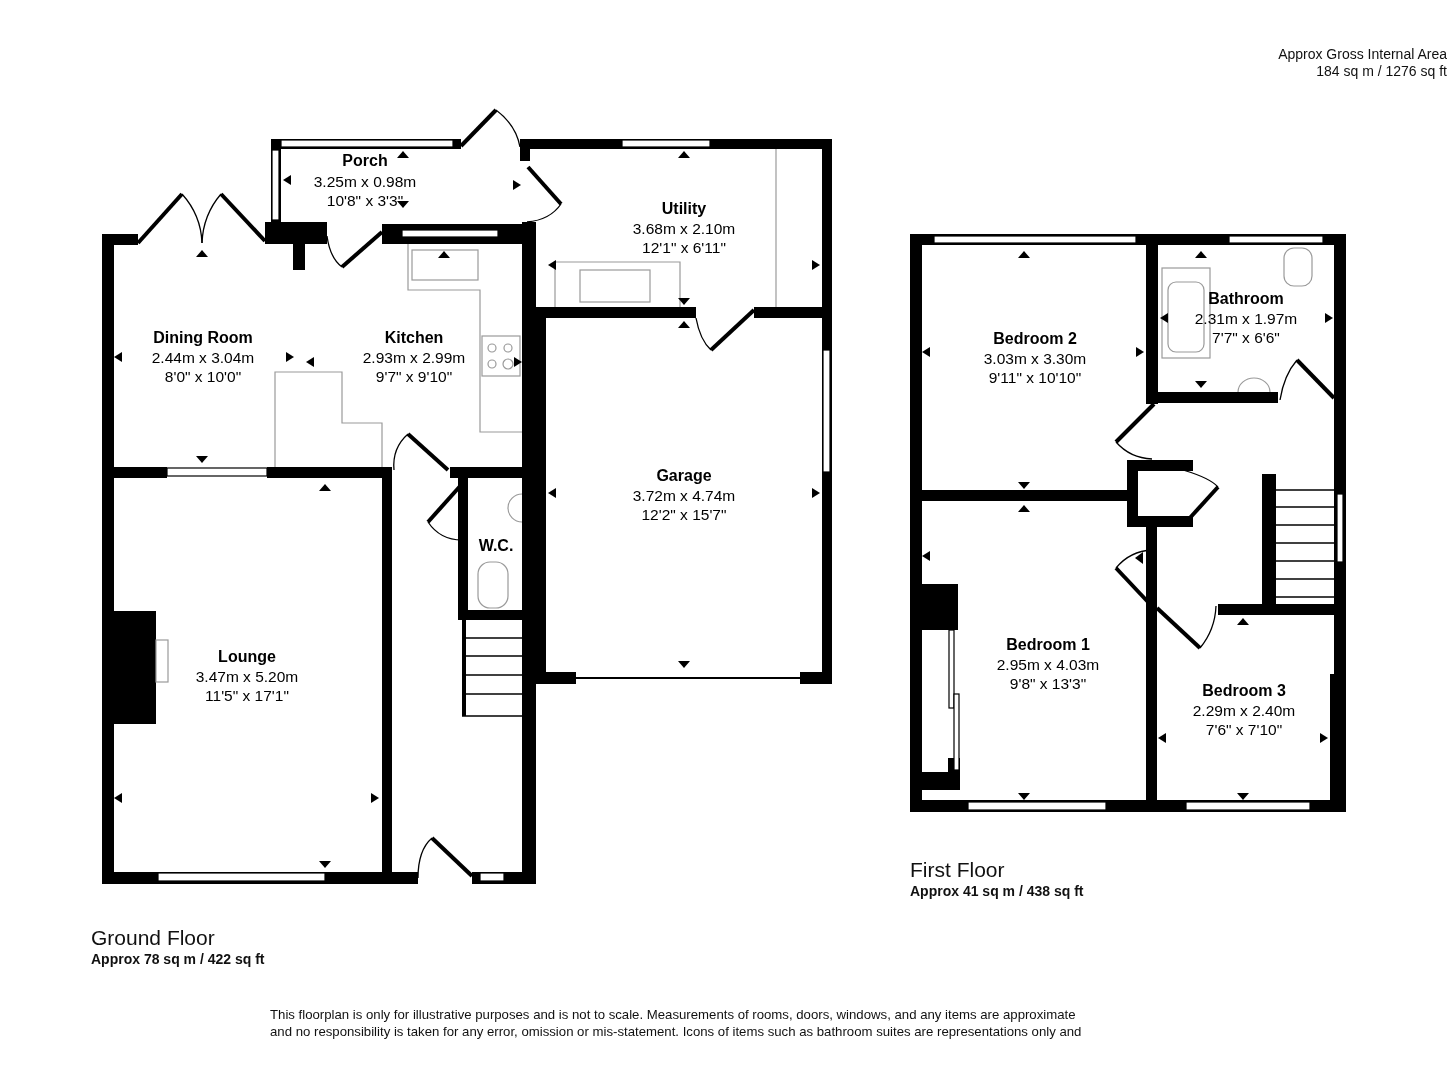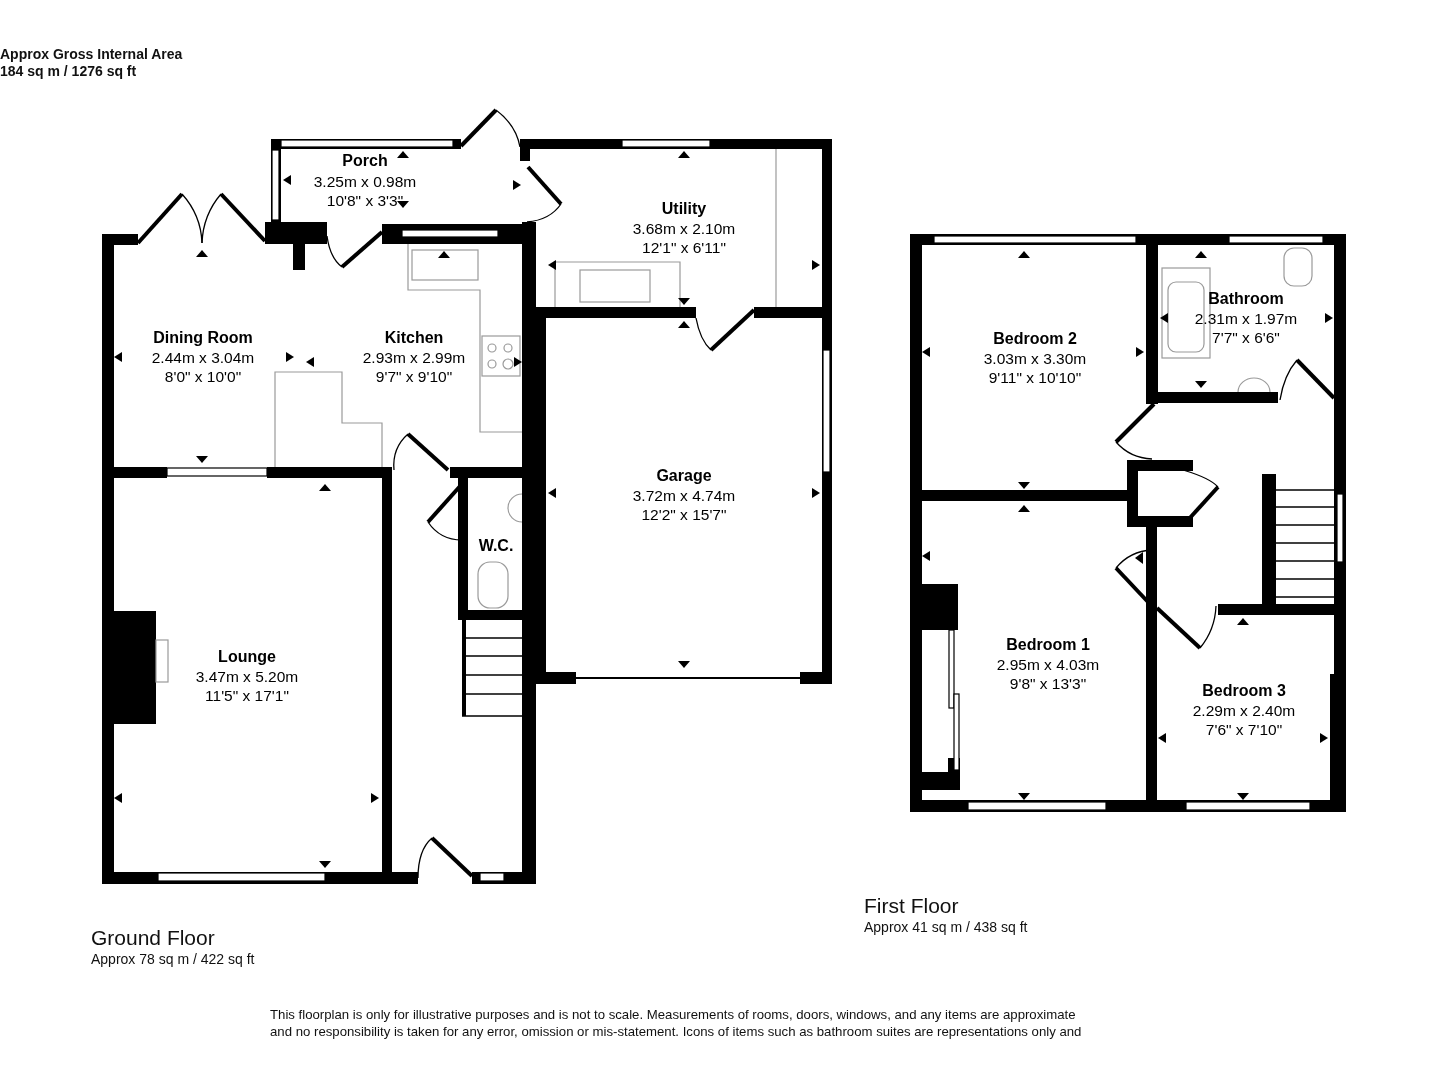--- a/index.html
+++ b/index.html
@@ -1,20 +1,20 @@
 <!DOCTYPE html>
 <html><head>
 <meta charset="utf-8">
 <style>
   html, body { margin: 0; padding: 0; background: #ffffff; }
   body { width: 1447px; height: 1080px; position: relative; overflow: hidden; font-family: "Liberation Sans", sans-serif; color: #111; }
   .abs { position: absolute; }
-  .hdr { left: 0; width: 1447px; text-align: left; font-weight: bold; font-size: 14px; line-height: 17px; }
+  .hdr { left: 0; width: 1447px; text-align: right; font-weight: normal; font-size: 14px; line-height: 17px; }
   .floor-title { font-size: 21px; line-height: 24px; }
-  .floor-area { font-weight: normal; font-size: 14px; line-height: 18px; }
+  .floor-area { font-weight: bold; font-size: 14px; line-height: 18px; }
   .disclaimer { left: 270px; width: 905px; top: 1006px; text-align: left; font-size: 13.2px; line-height: 17px; }
   svg { position: absolute; left: 0; top: 0; }
   .room-label { text-anchor: middle; font-family: "Liberation Sans", sans-serif; }
   .room-name { font-weight: bold; font-size: 16px; }
   .room-dim { font-size: 15.5px; }
 </style>
 </head>
 <body>
 
 <div class="abs hdr" style="top:46px;">
@@ -289,21 +289,21 @@
     <text class="room-dim" x="1244" y="716">2.29m x 2.40m</text>
     <text class="room-dim" x="1244" y="735">7'6" x 7'10"</text>
   </g>
 </svg>
 
 <div class="abs" style="left:91px; top:926px;">
   <div class="floor-title">Ground Floor</div>
   <div class="floor-area">Approx 78 sq m / 422 sq ft</div>
 </div>
 
-<div class="abs" style="left:864px; top:858px;margin-top:36px;">
+<div class="abs" style="left:910px; top:858px;">
   <div class="floor-title">First Floor</div>
   <div class="floor-area">Approx 41 sq m / 438 sq ft</div>
 </div>
 
 <div class="abs disclaimer">
   <div>This floorplan is only for illustrative purposes and is not to scale. Measurements of rooms, doors, windows, and any items are approximate</div>
   <div>and no responsibility is taken for any error, omission or mis-statement. Icons of items such as bathroom suites are representations only and</div>
 </div>
 
 </body></html>

